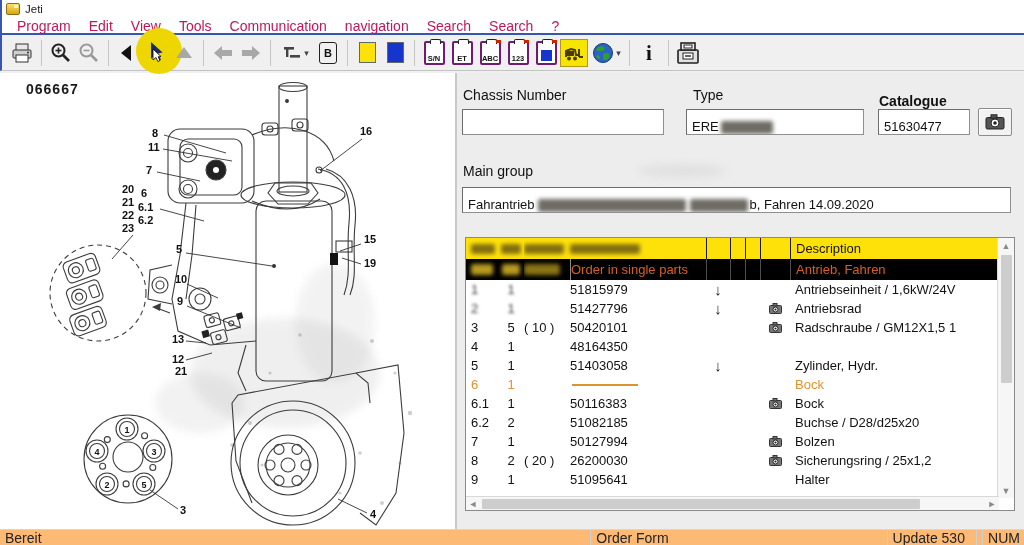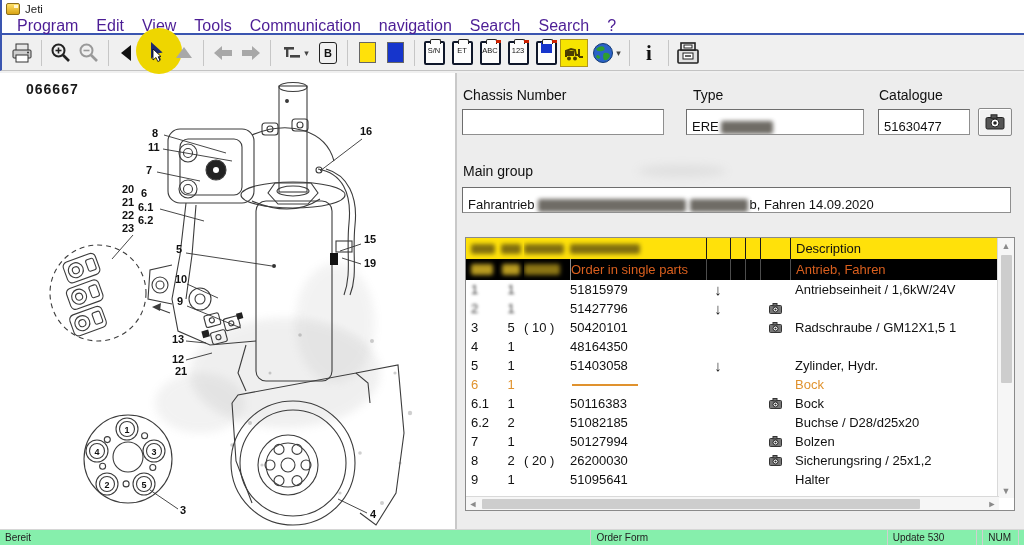--- a/index.html
+++ b/index.html
@@ -6,32 +6,32 @@
   html,body { width:1024px; height:545px; overflow:hidden; }
   body { font-family:"Liberation Sans", sans-serif; background:#f0f0f0; color:#111; position:relative; }
 
   
   .titlebar { height:18px; background:#ffffff; display:flex; align-items:center; padding-left:4px; border-left:2px solid #3a55b0; }
   .app-icon { width:14px; height:12px; background:linear-gradient(#ffe066,#d9a416); border:1px solid #8a6d1a; border-radius:2px; margin-right:5px; position:relative; }
   .app-icon:after { content:""; position:absolute; right:1px; top:1px; width:4px; height:3px; background:#fff7d0; }
   .titlebar .title { font-size:11.5px; color:#222; }
 
   .menubar { height:17px; background:#ffffff; display:flex; align-items:center; padding-left:6px; gap:0; border-bottom:2px solid #3a55b0; border-left:2px solid #3a55b0; position:relative; z-index:2; }
-  .menu-item { font-size:16px; padding:0 9px; color:#4c1d95; cursor:default; }
+  .menu-item { font-size:14px; padding:0 9px; color:#be185d; cursor:default; }
 
   .toolbar { height:36px; background:#f0f0f0; display:flex; align-items:center; padding-left:6px; border-bottom:1px solid #c3c3c3; border-left:2px solid #3a55b0; position:relative; z-index:3; overflow:visible; }
   .tbtn { width:28px; height:28px; display:flex; align-items:center; justify-content:center; position:relative; }
   .tsep { width:1px; height:26px; background:#c6c6c6; margin:0 5px; }
   .tbtn.active { background:#f7e400; border:1px solid #b1981c; }
   .caret { font-size:9px; color:#444; margin-left:1px; }
 
   .hl-circle { position:absolute; left:134px; top:-7px; width:46px; height:46px; background:#eed600; border-radius:50%; z-index:1; }
   .tbtn .icn { position:relative; z-index:2; display:flex; }
 
-  .book { width:21px; height:24px; border:2px solid #0f172a; border-radius:2px; background:#fdfdfd; position:relative; display:flex; align-items:flex-end; justify-content:center; padding-bottom:8px; font-size:7.5px; font-weight:normal; color:#111; letter-spacing:0; }
+  .book { width:21px; height:24px; border:2px solid #701a75; border-radius:2px; background:#fdfdfd; position:relative; display:flex; align-items:flex-end; justify-content:center; padding-bottom:0; font-size:7.5px; font-weight:bold; color:#111; letter-spacing:0; }
   .book:before { content:""; position:absolute; top:-4px; left:4px; width:9px; height:4px; border:1.5px solid #222; border-bottom:none; border-radius:2px 2px 0 0; background:#fdfdfd; }
   .book.red:after { content:""; position:absolute; top:-3px; right:-2px; width:5px; height:3px; background:#cc2200; }
   .book .bluefill { width:11px; height:11px; background:#1635cc; margin:0 auto 2px auto; }
 
   .sq { width:17px; height:21px; border:1px solid #666; }
   .sq.yellow { background:#ffe10a; }
   .sq.blue { background:#1635cc; }
 
   .info-i { font-family:"Liberation Serif", serif; font-weight:bold; font-size:21px; color:#111; line-height:20px; }
 
@@ -80,21 +80,21 @@
   
   .vscroll { position:absolute; right:0; top:0; width:17px; height:260px; background:#f6f6f6; border-left:1px solid #d9d9d9; display:flex; flex-direction:column; align-items:center; }
   .hscroll { position:absolute; left:0; bottom:0; height:14px; width:533px; background:#f6f6f6; border-top:1px solid #d9d9d9; display:flex; align-items:center; }
   .sb-arrow { color:#8a8a8a; font-size:9px; width:17px; height:15px; display:flex; align-items:center; justify-content:center; flex:none; }
   .vthumb { width:11px; height:128px; background:#cdcdcd; border-radius:1px; margin-top:2px; }
   .hthumb { height:10px; width:438px; background:#cdcdcd; border-radius:1px; margin-left:2px; }
   .vspace { flex:1; }
   .hspace { flex:1; }
 
   
-  .statusbar { position:absolute; bottom:0; left:0; width:1024px; height:16px; background:#86efac; border-top:1px solid #d6d6d6; display:flex; font-size:10px; color:#222; }
+  .statusbar { position:absolute; bottom:0; left:0; width:1024px; height:16px; background:#fdba74; border-top:1px solid #d6d6d6; display:flex; font-size:14px; color:#222; }
   .sseg { display:flex; align-items:center; padding-left:5px; border-right:1px solid #d0d0d0; }
 
   svg text { font-family:"Liberation Sans", sans-serif; }
 </style>
 </head>
 <body>
 
 <div class="titlebar">
   <div class="app-icon"></div>
   <span class="title">Jeti</span>
@@ -469,21 +469,21 @@
   </div>
 
   <div class="panel-divider"></div>
 
   <div class="right-panel">
     <div class="wm" style="left:180px; top:92px; width:90px; height:12px;"></div>
     <div class="wm" style="left:150px; top:122px; width:130px; height:12px;"></div>
 
     <div class="flabel" style="left:6px; top:14px;">Chassis Number</div>
     <div class="flabel" style="left:236px; top:14px;">Type</div>
-    <div class="flabel" style="left:422px; top:14px;">Catalogue</div>
+    <div class="flabel" style="left:422px; top:20px;font-weight:bold;">Catalogue</div>
 
     <div class="field" style="left:5px; top:36px; width:202px;">
         <span></span>
       </div>
     <div class="field" style="left:229px; top:36px; width:178px;">
         <span style="filter:blur(0.6px)">ERE</span>
         <span class="smu" style="width:52px;height:13px;margin-left:2px;"></span>
       </div>
     <div class="field" style="left:421px; top:36px; width:92px;">
         <span>51630477</span>
@@ -567,20 +567,21 @@
             <span class="c c-n1"></span>
             <span class="c c-n2"></span>
             <span class="c c-cam">
               <svg width="13" height="11" viewBox="0 0 13 11">
                 <rect x="0.5" y="2.5" width="12" height="8" rx="1" fill="#777" stroke="#333"></rect>
                 <rect x="4" y="0.5" width="4" height="2.4" fill="#777" stroke="#333"></rect>
                 <circle cx="6.5" cy="6.5" r="2.5" fill="#fff" stroke="#222"></circle>
                 <circle cx="6.5" cy="6.5" r="1.1" fill="#222"></circle>
               </svg>
             </span>
+            <span class="c c-desc">Antriebsrad</span>
           </div>
           <div class="trow">
             <span class="c c-pos">3</span>
             <span class="c c-qty">5</span>
             <span class="c c-pack">( 10 )</span>
             <span class="c c-part">50420101</span>
             <span class="c c-sp"></span>
             <span class="c c-arr"></span>
             <span class="c c-n1"></span>
             <span class="c c-n2"></span>

